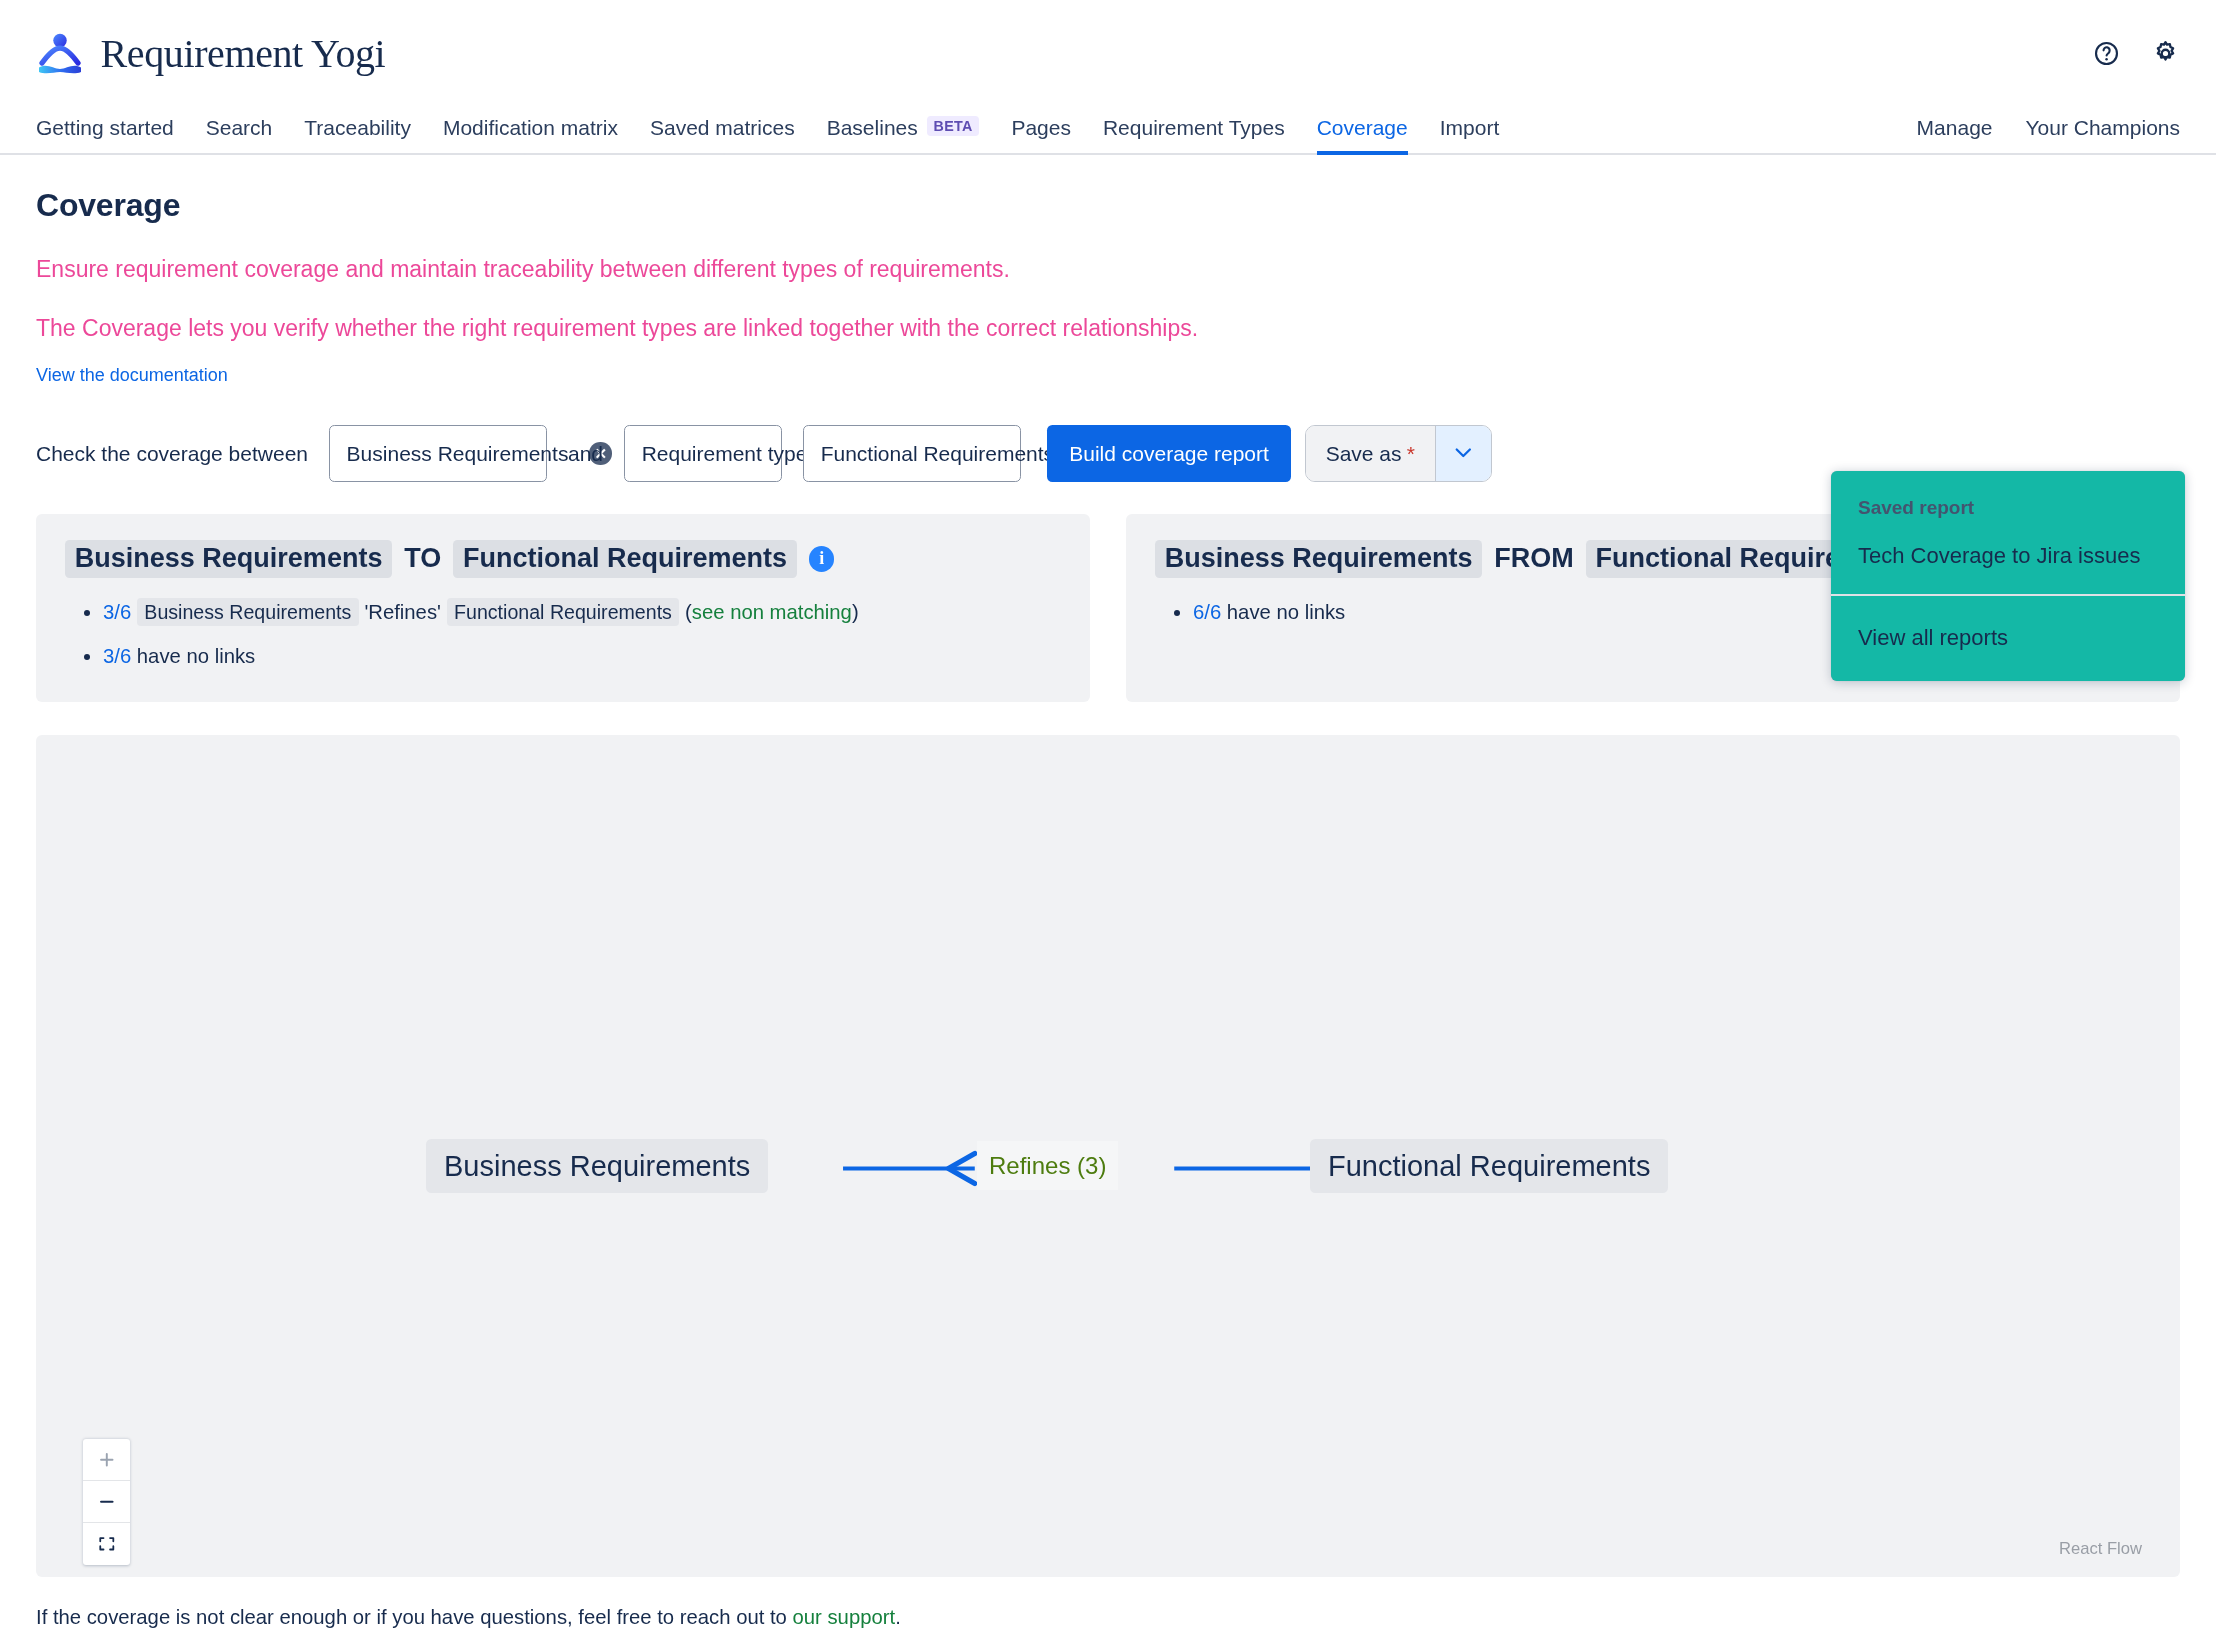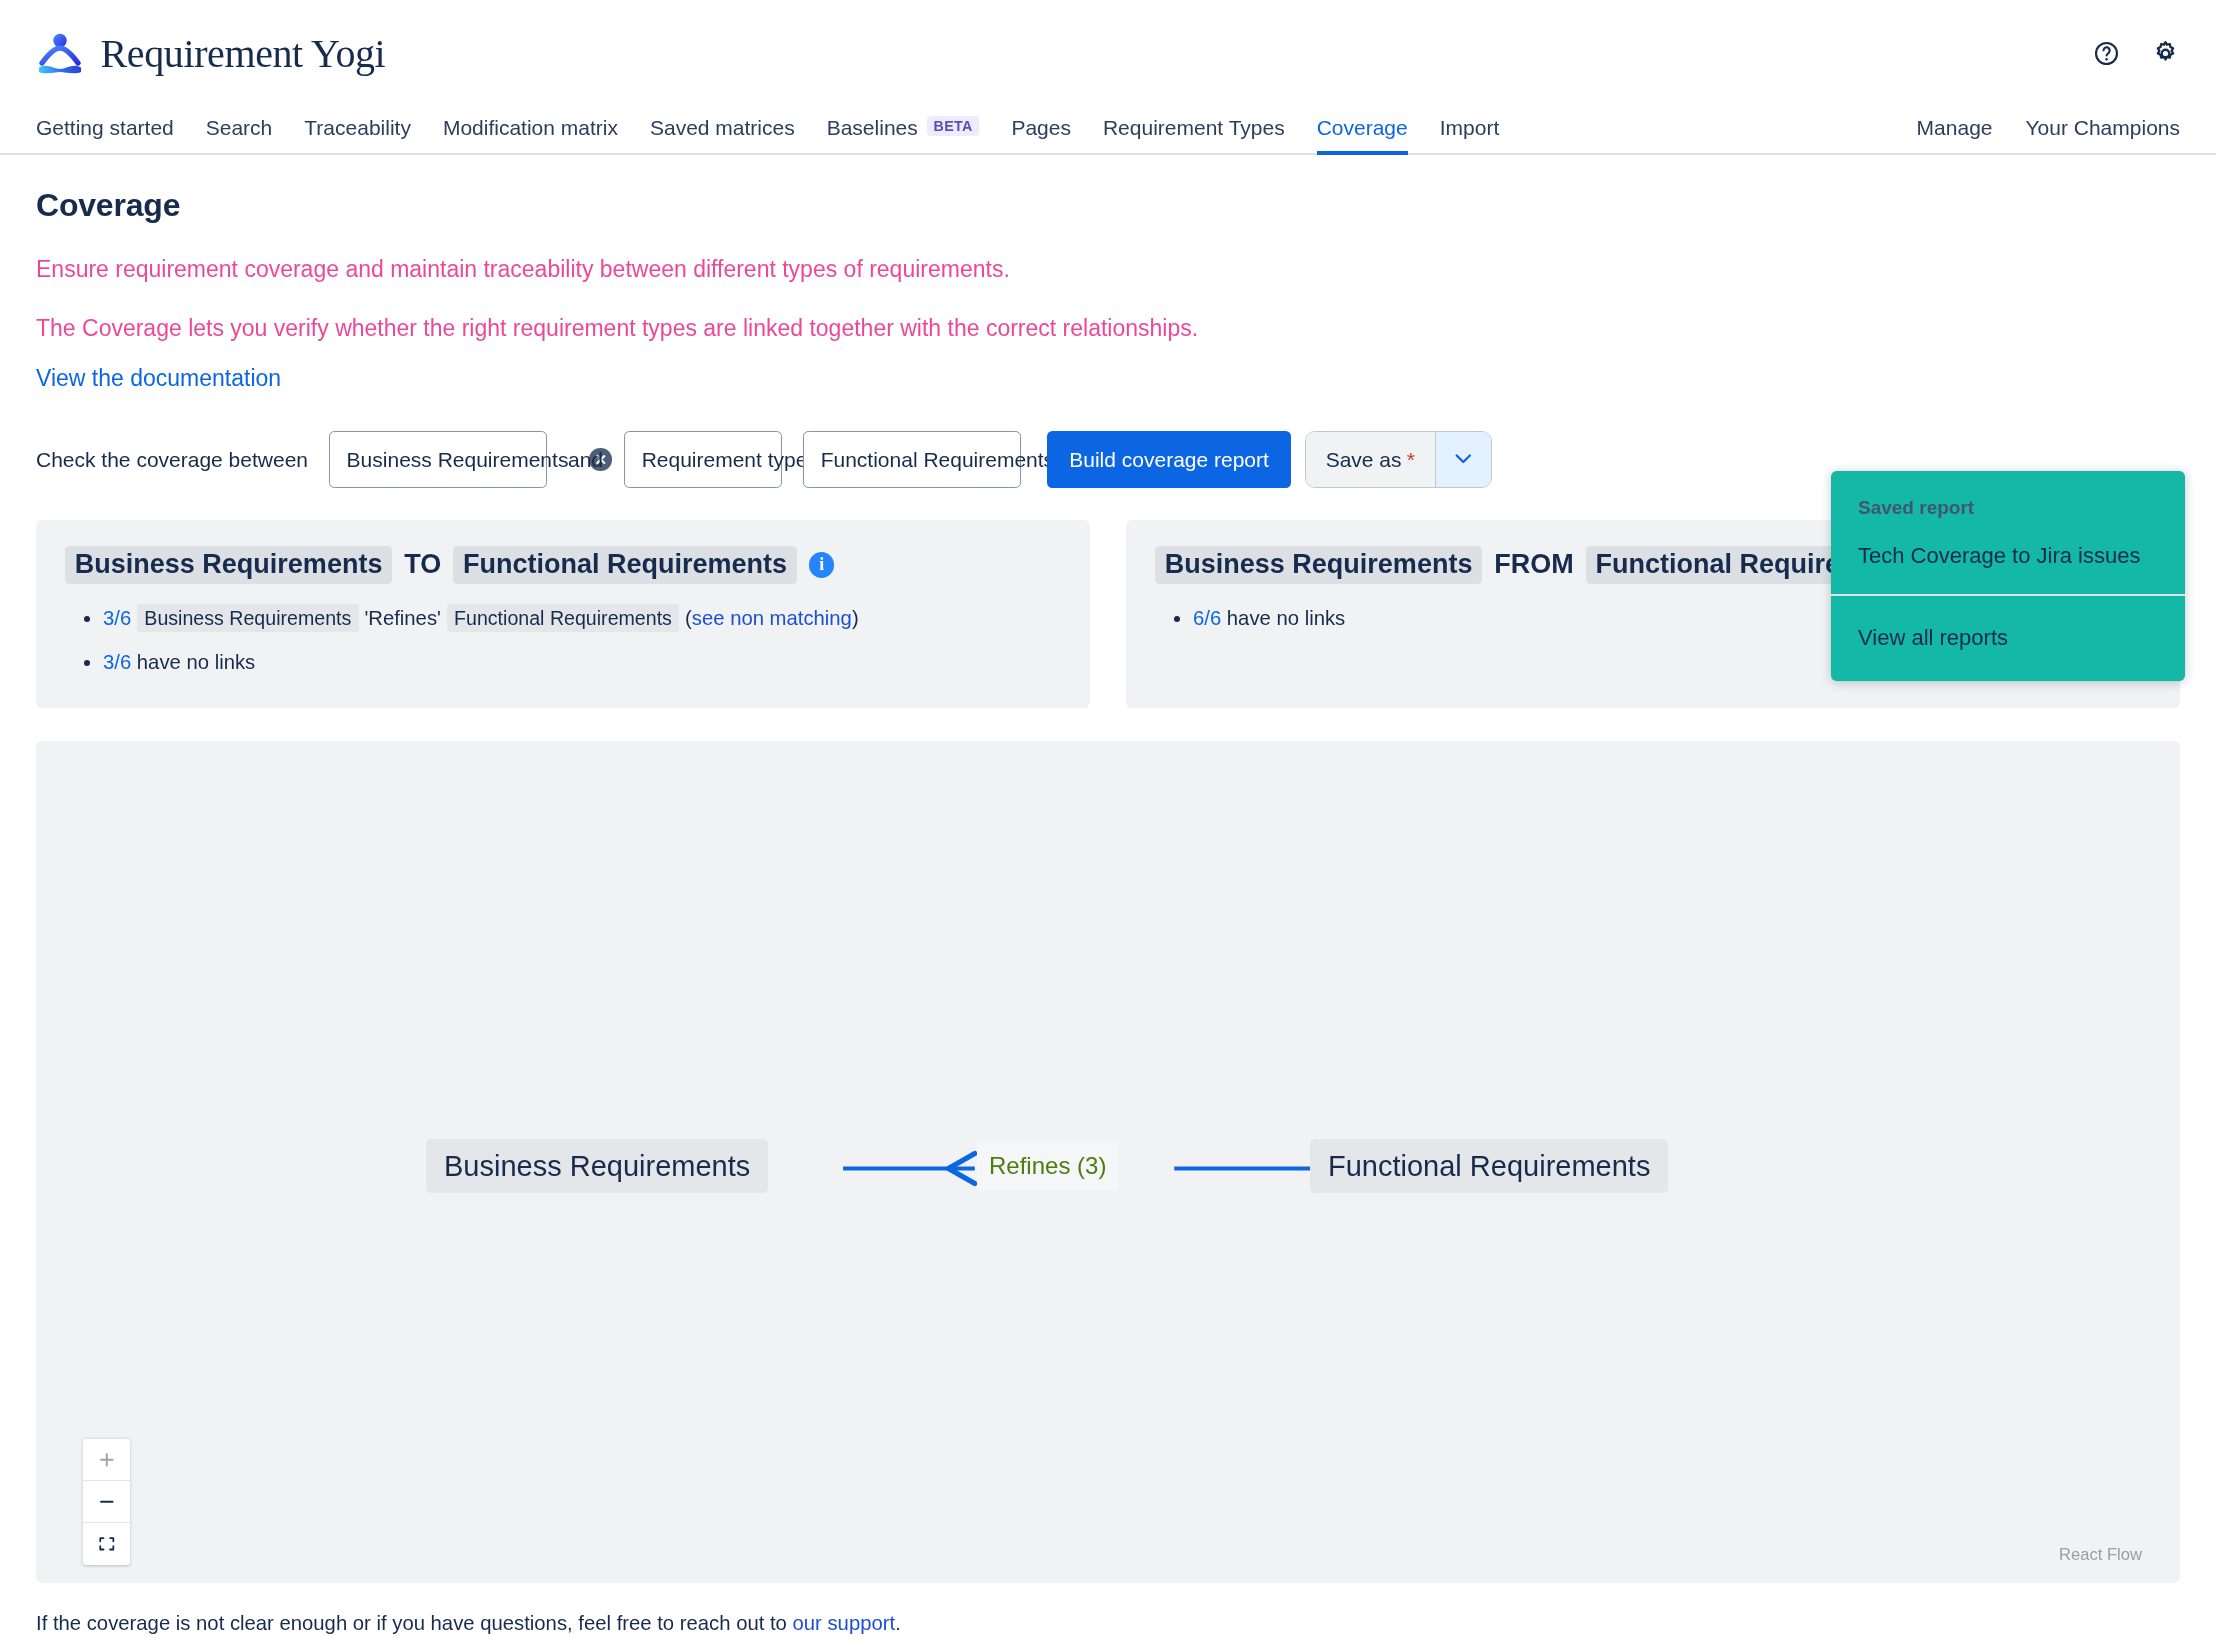--- a/index.html
+++ b/index.html
@@ -96,21 +96,21 @@
     margin: 32px 0 0 0;
     letter-spacing: -0.2px;
   }
   .desc {
     font-size: 23px;
     color: #ec4899;
     margin-top: 32px;
   }
   .doc-link {
     display: inline-block;
-    font-size: 23px;
+    font-size: 18px;
     color: #0C66E4;
     margin-top: 23px;
     cursor: pointer;
   }
 
   
   .control-row {
     display: flex;
     align-items: center;
     margin-top: 39px;
@@ -288,21 +288,21 @@
   }
   ul.card-list li:last-child { margin-bottom: 0; }
   .frac { color: #0C66E4; }
   .chip-sm {
     background: #E4E6EA;
     border-radius: 3.8px;
     padding: 3px 7.5px;
     font-size: 19.6px;
     white-space: nowrap;
   }
-  .link { color: #1d4ed8; cursor: pointer; }
+  .link { color: #15803d; cursor: pointer; }
 
   
   .graph-panel {
     margin-top: 33px;
     background: #F1F2F4;
     border-radius: 6px;
     height: 842px;
     position: relative;
     overflow: hidden;
   }

